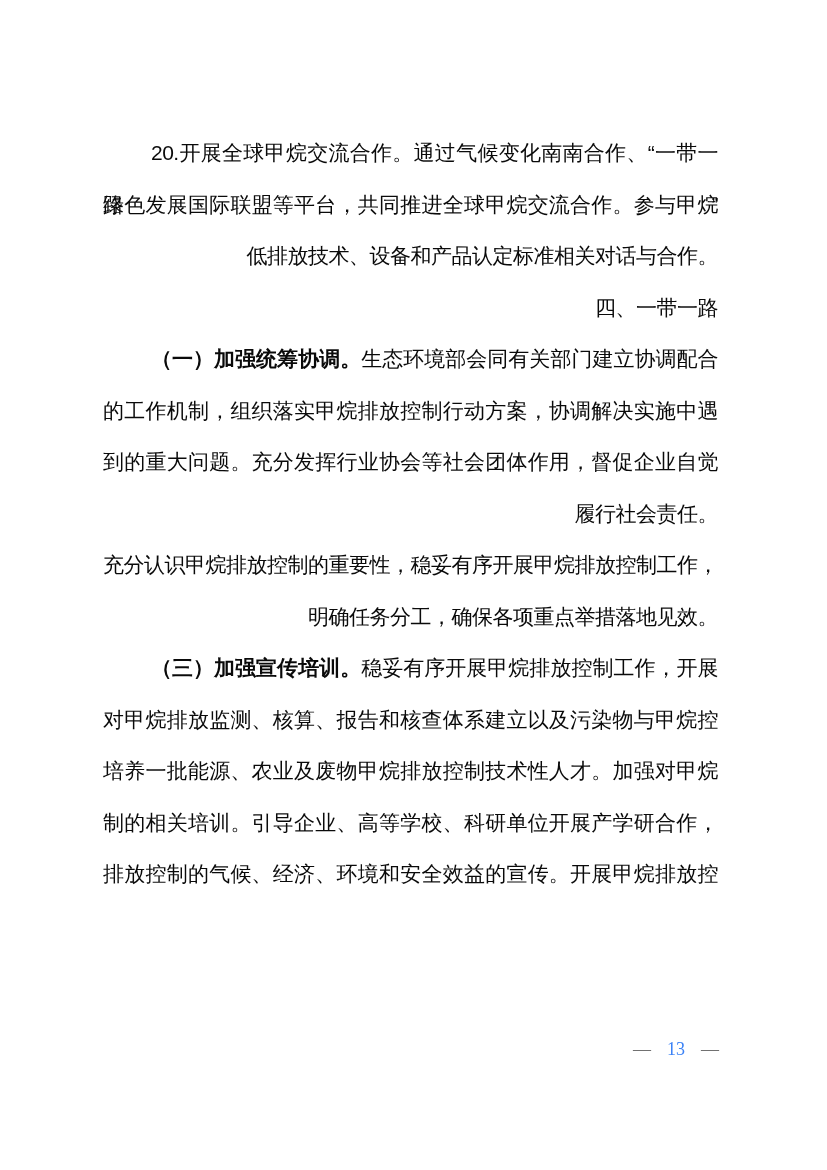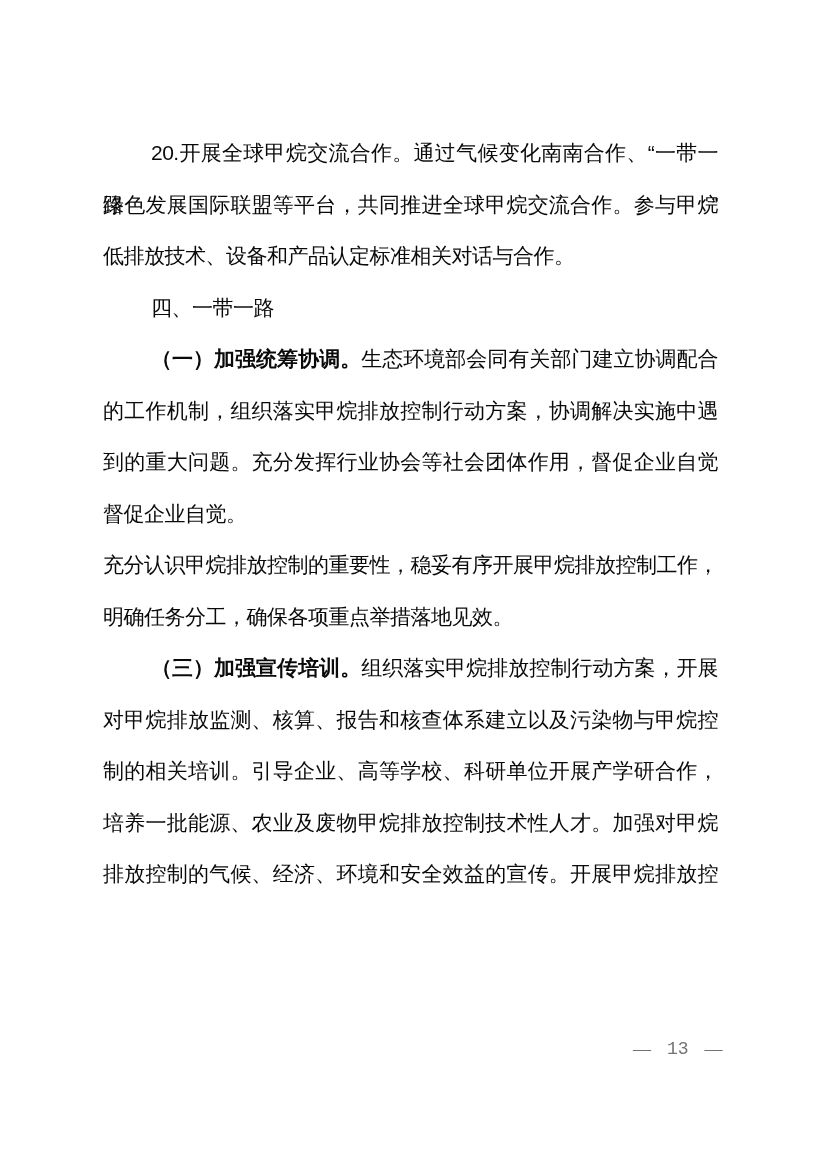--- a/index.html
+++ b/index.html
@@ -21,21 +21,21 @@
     left: 103px;
     top: 127px;
     width: 615px;
     color: #0a0a0a;
     font-size: 21px;
     letter-spacing: -0.5px;
   }
   .line {
     height: 51.5px;
     line-height: 51.5px;
-    text-align: left;
+    text-align: right;
     overflow: visible;
     white-space: nowrap;
   }
   .line.full {
     white-space: normal;
     text-align: justify;
     text-align-last: justify;
     text-justify: inter-ideograph;
   }
   .line.indent { text-indent: 48px; }
@@ -50,45 +50,44 @@
     gap: 16px;
     font-family: "Liberation Serif", serif;
     font-size: 18px;
   }
   .footer-dash {
     color: #6b6b6b;
     letter-spacing: 0;
     line-height: 1;
   }
   .footer-num {
-    color: #737373;
+    color: #3b82f6;
     line-height: 1;
-    font-family: Liberation Mono, monospace;
   }
 </style>
 </head>
 <body>
 
 <div class="page">
 
   <div class="doc-body">
       <div class="line full indent"><span class="seg-normal">20.开展全球甲烷交流合作。通过气候变化南南合作、“一带一路”</span></div>
       <div class="line full"><span class="seg-normal">绿色发展国际联盟等平台，共同推进全球甲烷交流合作。参与甲烷</span></div>
       <div class="line"><span class="seg-normal">低排放技术、设备和产品认定标准相关对话与合作。</span></div>
       <div class="line indent"><span class="seg-normal">四、一带一路</span></div>
       <div class="line full indent"><span class="seg-bold">（一）加强统筹协调。</span><span class="seg-normal">生态环境部会同有关部门建立协调配合</span></div>
       <div class="line full"><span class="seg-normal">的工作机制，组织落实甲烷排放控制行动方案，协调解决实施中遇</span></div>
       <div class="line full"><span class="seg-normal">到的重大问题。充分发挥行业协会等社会团体作用，督促企业自觉</span></div>
-      <div class="line"><span class="seg-normal">督促企业自觉。</span></div>
+      <div class="line"><span class="seg-normal">履行社会责任。</span></div>
       <div class="line full"><span class="seg-normal">充分认识甲烷排放控制的重要性，稳妥有序开展甲烷排放控制工作，</span></div>
       <div class="line"><span class="seg-normal">明确任务分工，确保各项重点举措落地见效。</span></div>
-      <div class="line full indent"><span class="seg-bold">（三）加强宣传培训。</span><span class="seg-normal">组织落实甲烷排放控制行动方案，开展</span></div>
+      <div class="line full indent"><span class="seg-bold">（三）加强宣传培训。</span><span class="seg-normal">稳妥有序开展甲烷排放控制工作，开展</span></div>
       <div class="line full"><span class="seg-normal">对甲烷排放监测、核算、报告和核查体系建立以及污染物与甲烷控</span></div>
+      <div class="line full"><span class="seg-normal">培养一批能源、农业及废物甲烷排放控制技术性人才。加强对甲烷</span></div>
       <div class="line full"><span class="seg-normal">制的相关培训。引导企业、高等学校、科研单位开展产学研合作，</span></div>
-      <div class="line full"><span class="seg-normal">培养一批能源、农业及废物甲烷排放控制技术性人才。加强对甲烷</span></div>
       <div class="line full"><span class="seg-normal">排放控制的气候、经济、环境和安全效益的宣传。开展甲烷排放控</span></div>
     </div>
 
   <div class="page-footer">
     <span class="footer-dash">—</span>
     <span class="footer-num">13</span>
     <span class="footer-dash">—</span>
   </div>
 
 </div>

